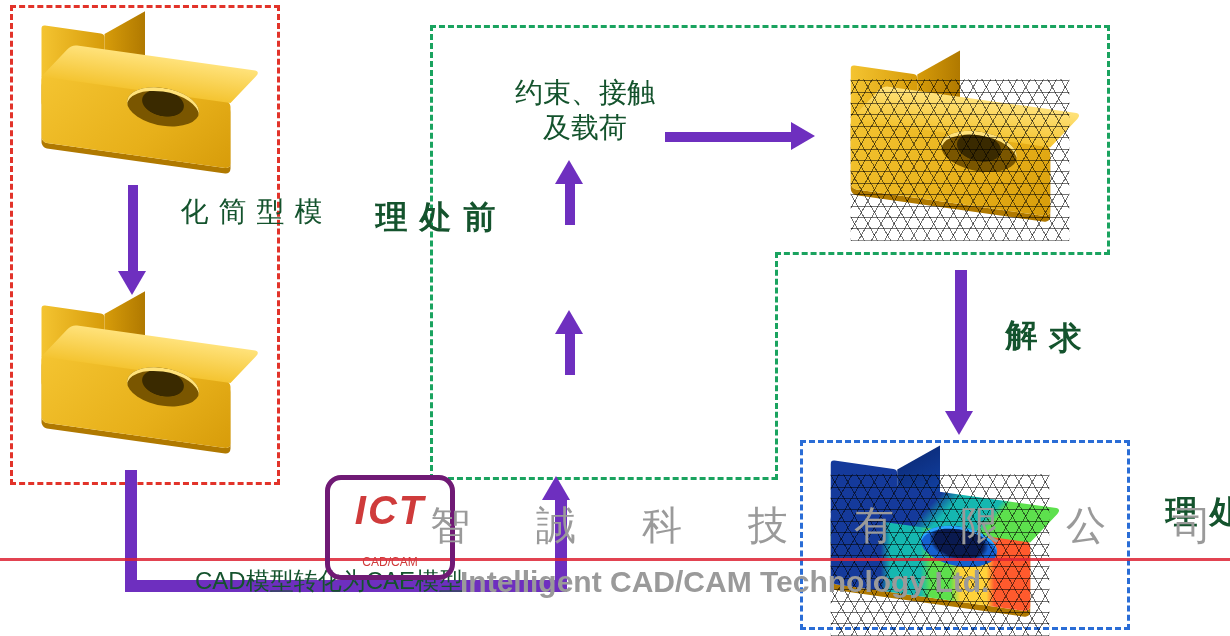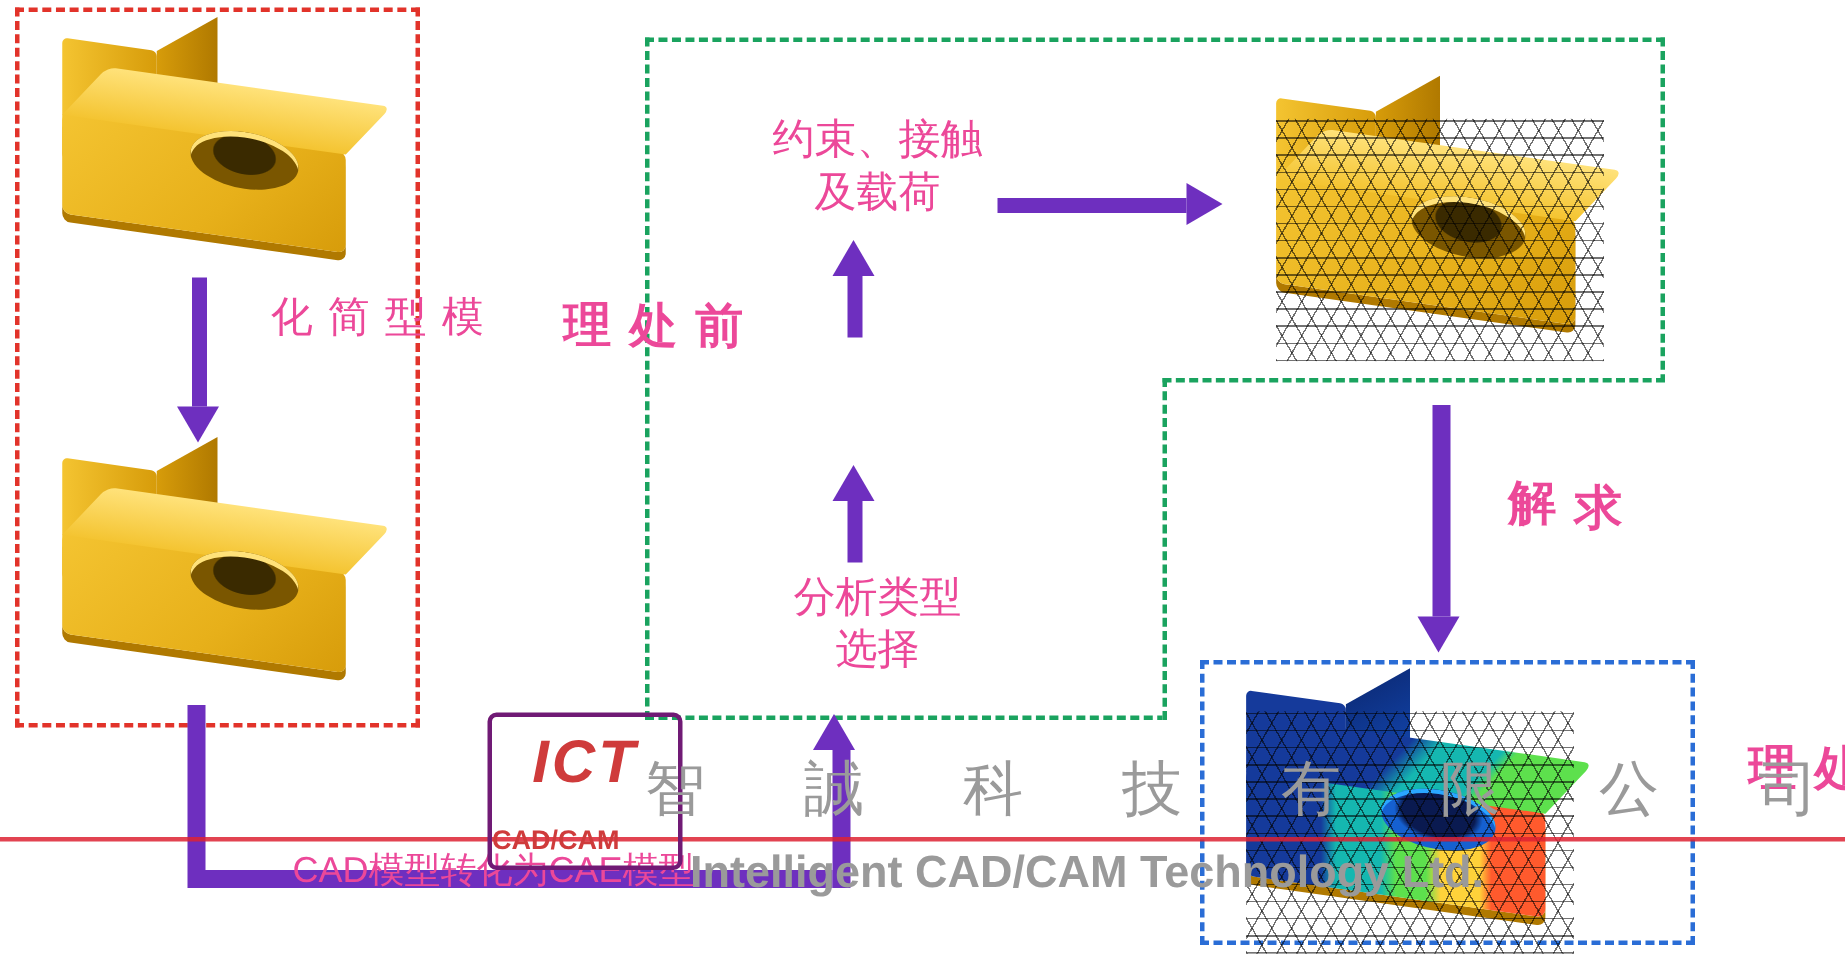--- a/index.html
+++ b/index.html
@@ -23,21 +23,21 @@
     border-style: dashed;
     box-sizing: border-box;
   }
   .red-box   { border-color: #e2332a; }
   .green-box { border-color: #1aa35f; }
   .blue-box  { border-color: #2a6dd6; }
 
   .label {
     position: absolute;
     font-size: 28px;
-    color: #ec4899;
+    color: #14532d;
     white-space: pre;
     text-align: center;
   }
   .label.bold { font-weight: 700; }
   .label.vert {
     writing-mode: vertical-rl;
     text-orientation: upright;
     letter-spacing: 6px;
   }
   .label.small { font-size: 24px; }
@@ -164,40 +164,41 @@
     position:absolute;
     left:0; right:0; top:558px;
     height:3px;
     background:#d23;
     opacity:.85;
   }
   .ict-box{
     position:absolute;
     left:325px; top:475px;
     width:130px; height:105px;
-    border:3px solid #701a75;
-    border-radius:6px;
+    border:5px solid #701a75;
+    border-radius:16px;
     box-sizing:border-box;
     padding-left:40px;
   }
   .ict-box .big{
     position:absolute;
     left:0; right:0; top:8px;
     text-align:center;
     font-size:40px;
     font-weight:800;
     color:#cf3b3b;
     font-style:italic;
     letter-spacing:2px;
   }
   .ict-box .sub{
     position:absolute;
     left:0; right:0; bottom:6px;
-    font-size:18px;
-    font-weight:700;
+    text-align:center;
+    font-size:12px;
+    font-weight:400;
     color:#cf3b3b;
   }
 </style>
 </head>
 <body>
 
 <div class="stage">
 
   <div class="dashed-box red-box" style="left:10px;  top:5px;   width:270px; height:480px;"></div>
   <div class="dashed-box green-box" style="left:430px; top:25px;  width:680px; height:455px;"></div>
@@ -235,22 +236,20 @@
   <div class="label small" style="left:195px; top:500px; text-align:center; line-height:1.35;">
     <div>CAD模型转化为CAE模型</div>
     
     
   </div>
 
   <span class="label vert bold" style="left:370px; top:175px; font-size:32px;">前
 处
 理</span>
 
-  <span class="label" style="left:505px; top:380px; width:160px; line-height:1.25;">分析类型
-选择</span>
   <div class="arrow" style="left:555px; top:310px; width:30px; height:65px;">
     <div class="shaft" style="left:10px; top:22px; width:10px; height:43px;"></div>
     <div class="head up" style="left:0; top:0;"></div>
   </div>
 
   <div class="arrow" style="left:555px; top:160px; width:30px; height:65px;">
     <div class="shaft" style="left:10px; top:22px; width:10px; height:43px;"></div>
     <div class="head up" style="left:0; top:0;"></div>
   </div>
 

